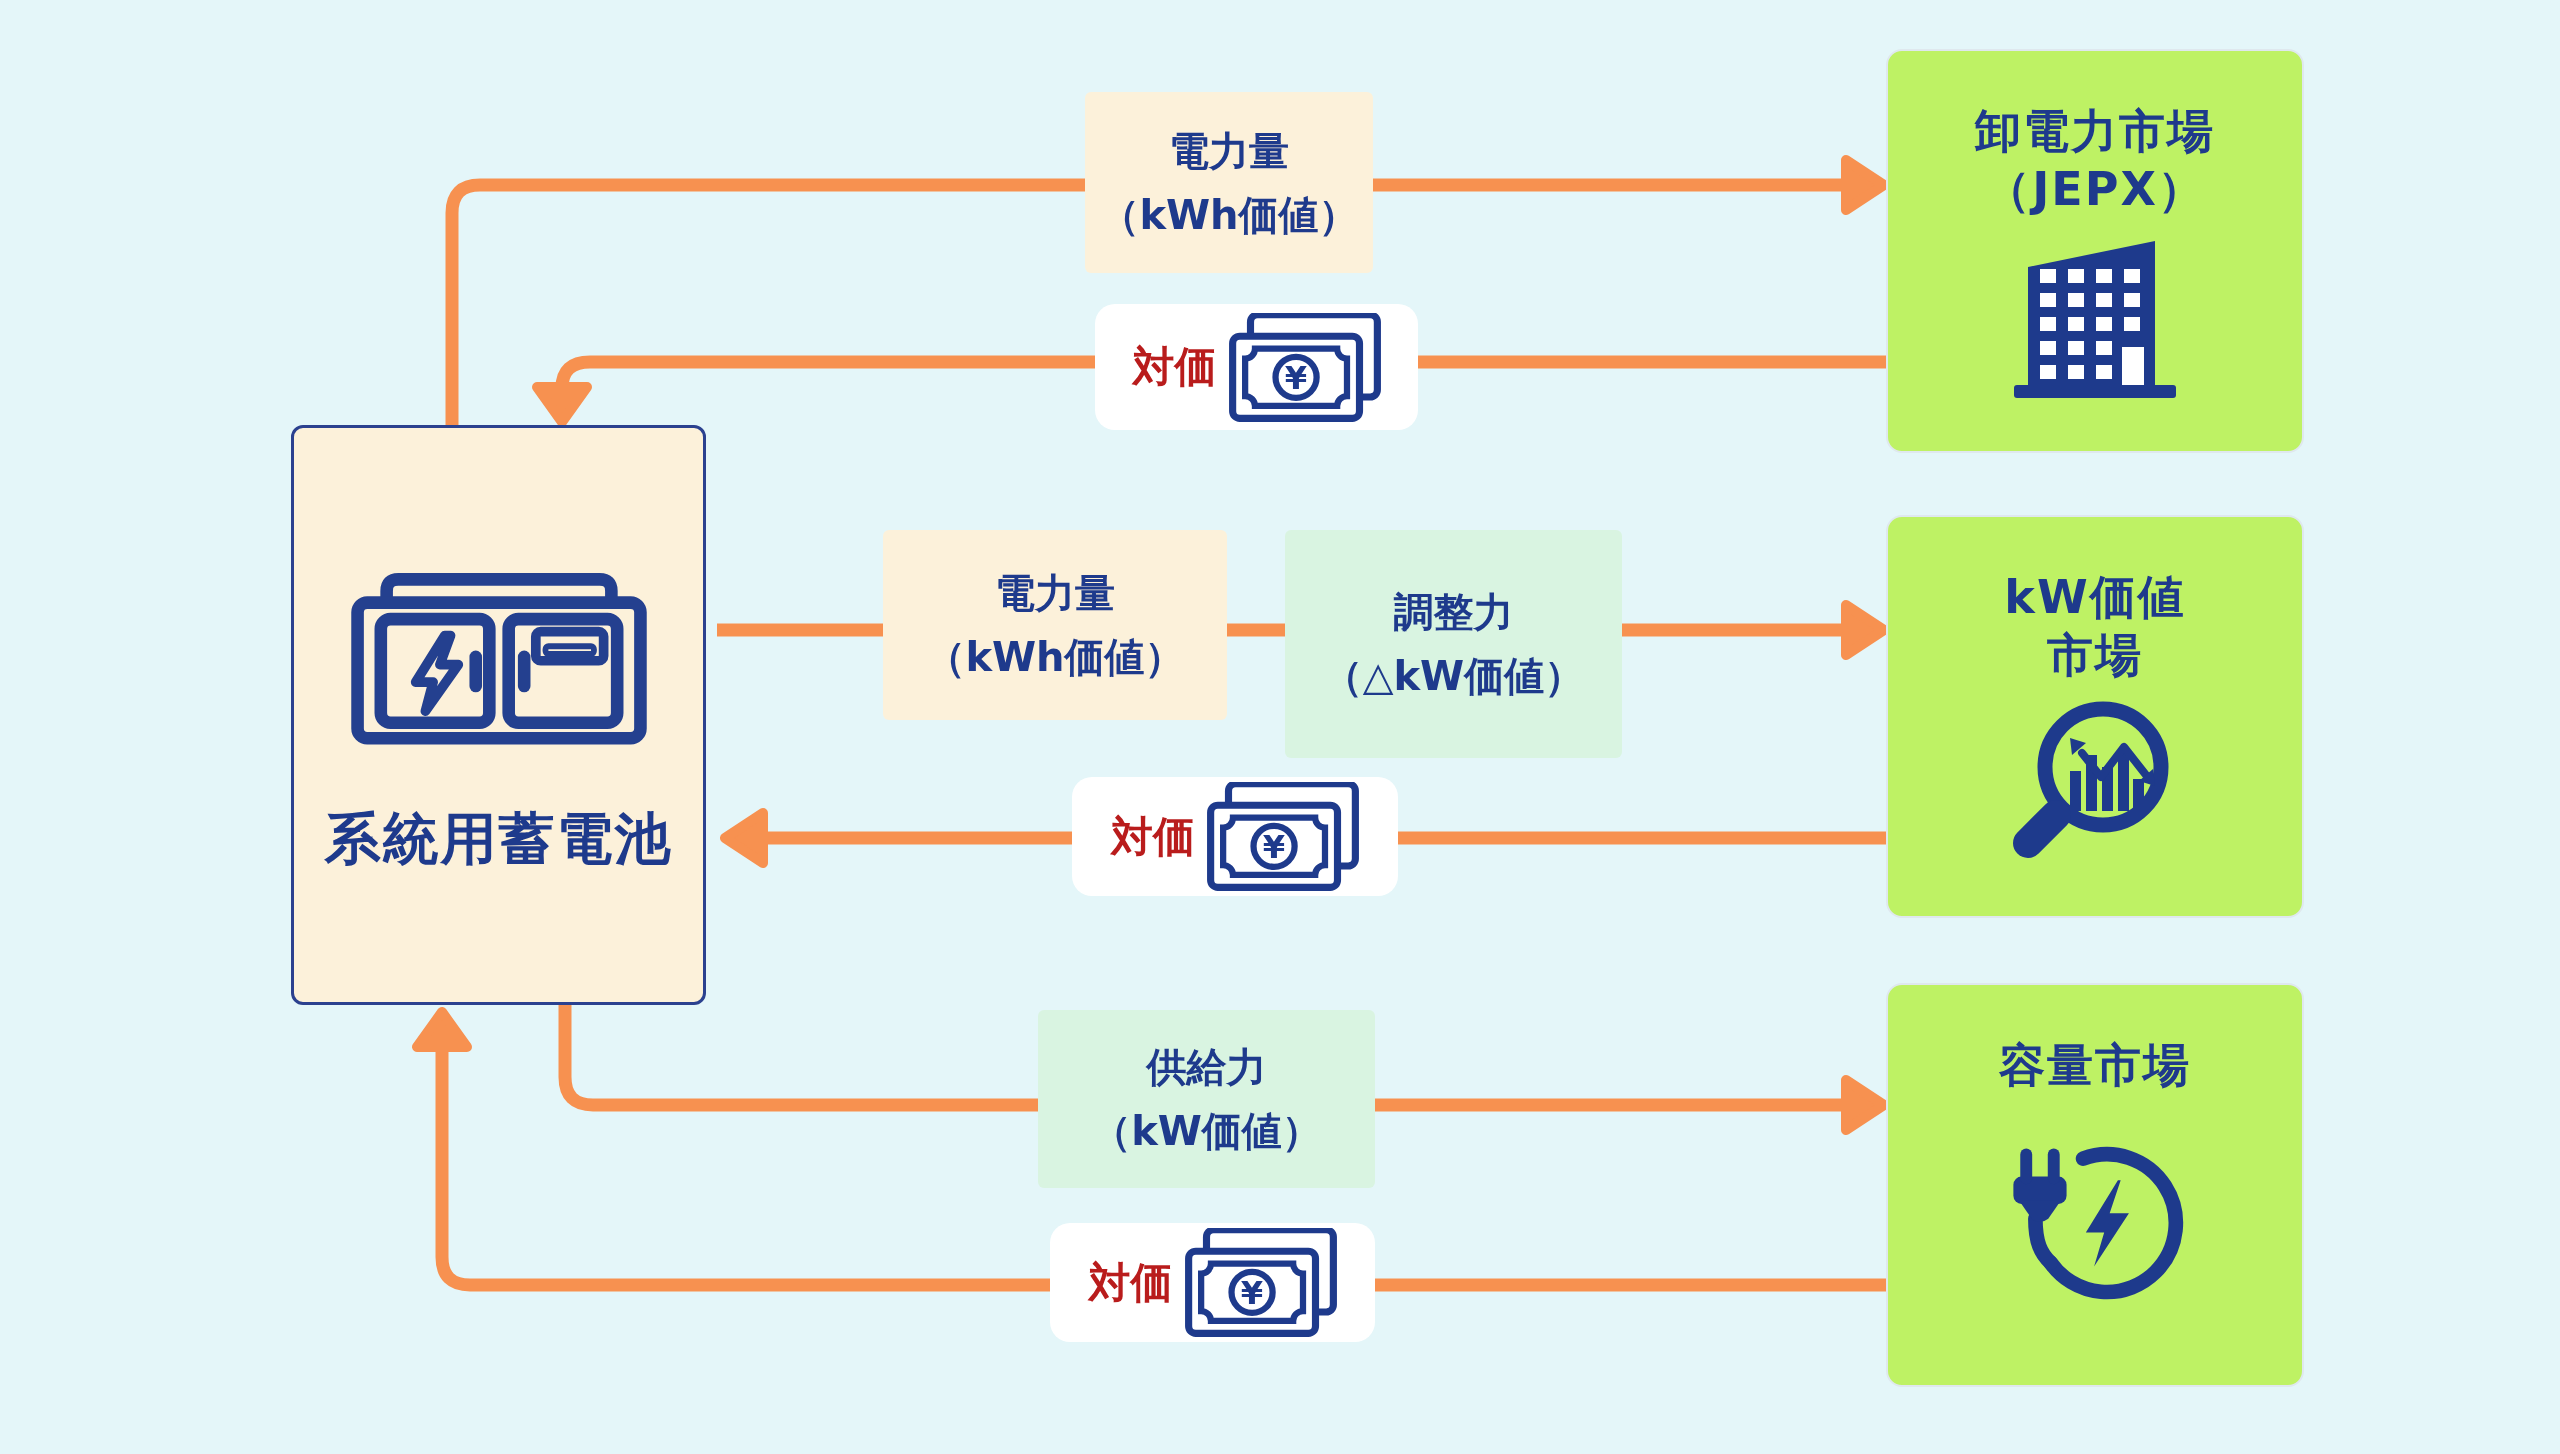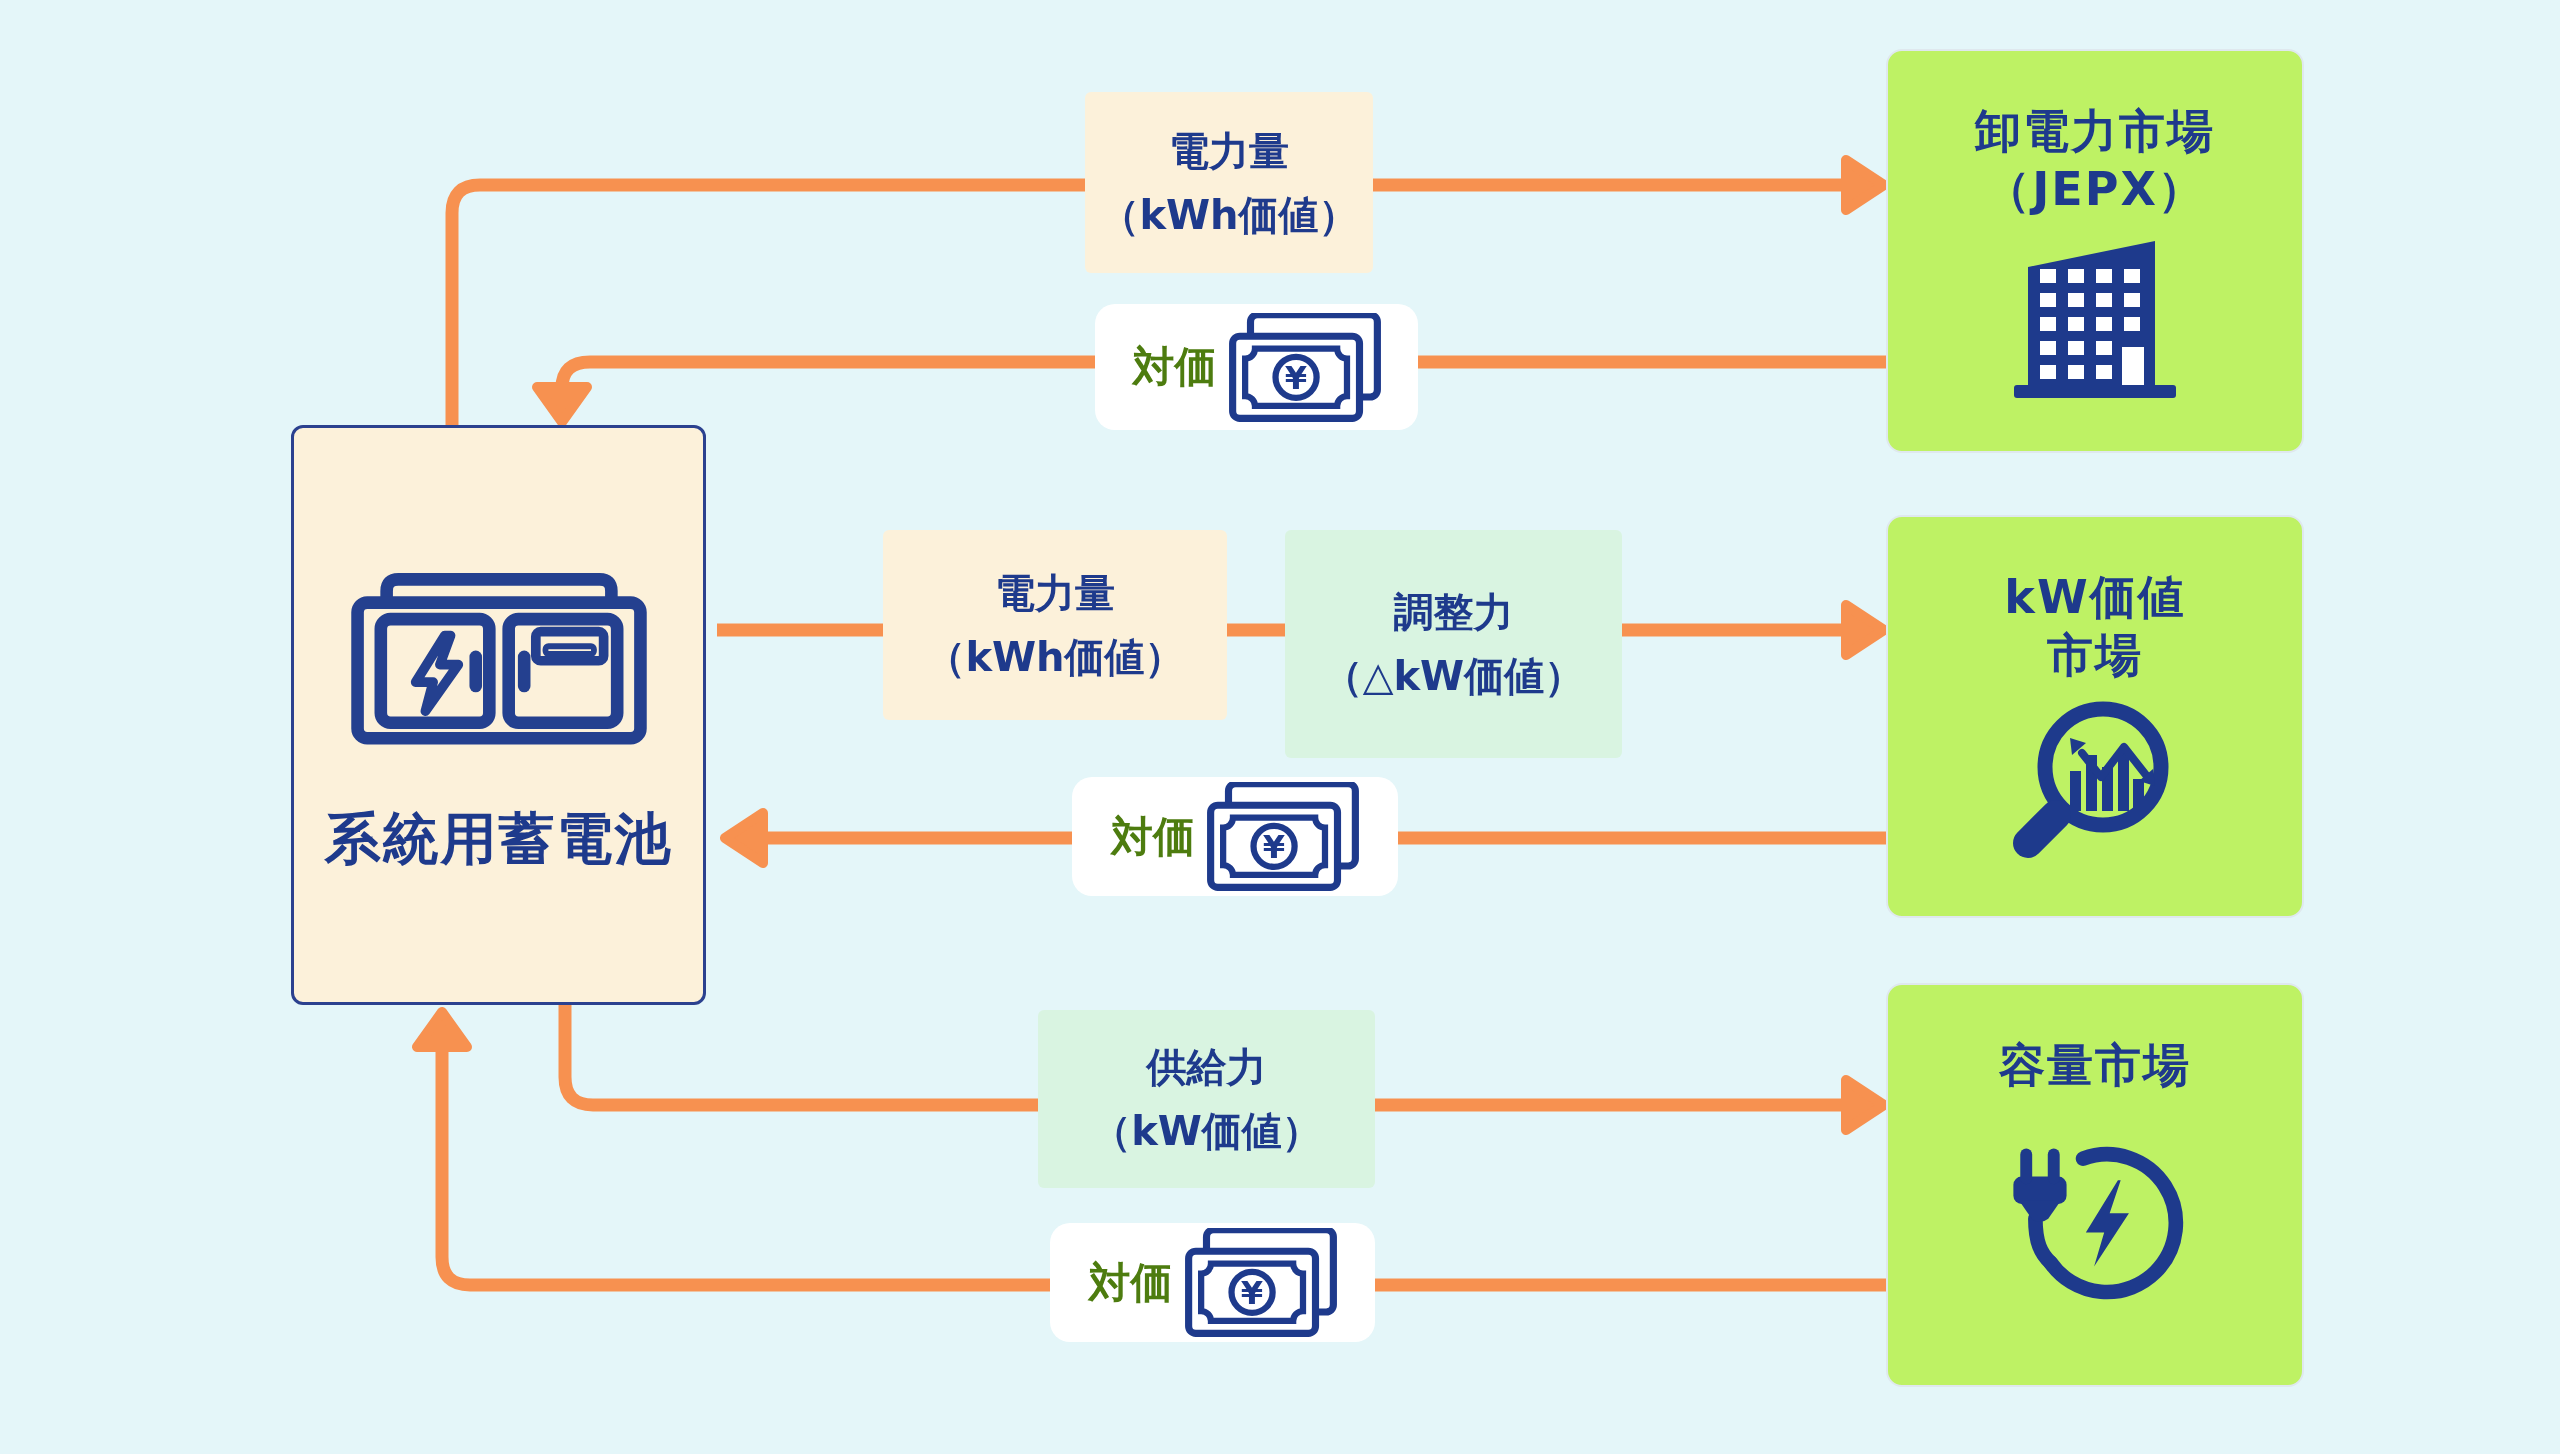--- a/index.html
+++ b/index.html
@@ -64,21 +64,21 @@
   }
   .bg-cream{background:#fcf1da;}
   .bg-green{background:#d9f4e1;}
   .taika-box{
     position:absolute;
     box-sizing:border-box;
     display:flex;flex-direction:row;align-items:center;justify-content:center;
     gap:12px;
     background:#ffffff;
     border-radius:20px;
-    font-size:42px;font-weight:700;color:#4d7c0f;
+    font-size:42px;font-weight:700;color:#b91c1c;
     white-space:nowrap;
   }
   .lbl-jepx-sell{left:1085px;top:92px;width:288px;height:181px;}
   .taika-jepx{left:1095px;top:304px;width:323px;height:126px;}
   .lbl-balancing-energy{left:883px;top:530px;width:344px;height:190px;}
   .lbl-balancing-adjust{left:1285px;top:530px;width:337px;height:228px;}
   .taika-balancing{left:1072px;top:777px;width:326px;height:119px;}
   .lbl-capacity-supply{left:1038px;top:1010px;width:337px;height:178px;}
   .taika-capacity{left:1050px;top:1223px;width:325px;height:119px;}
 </style>

